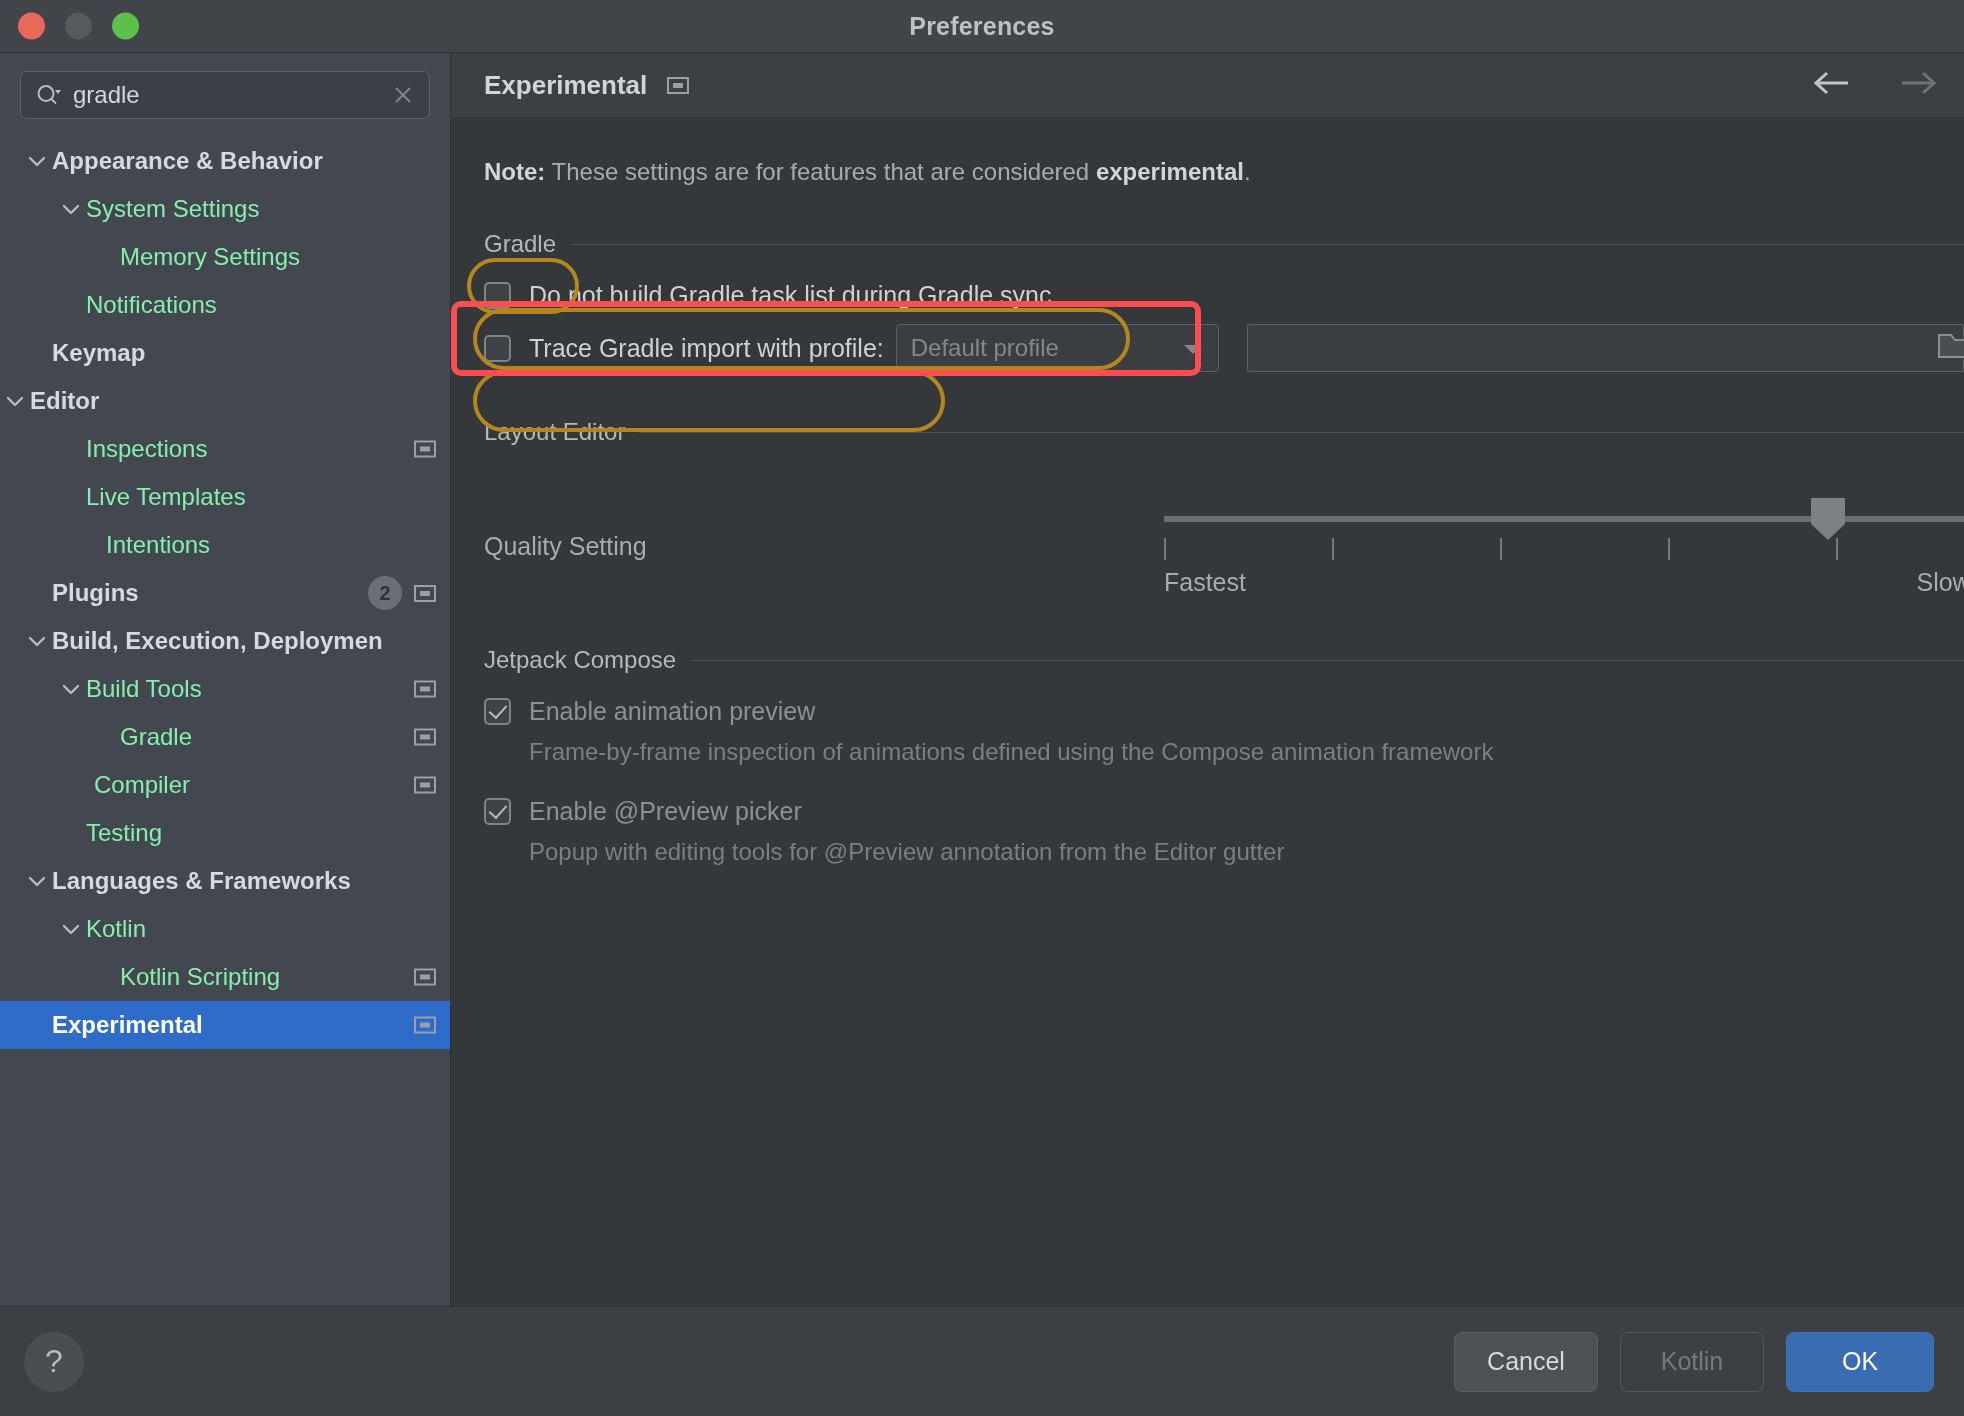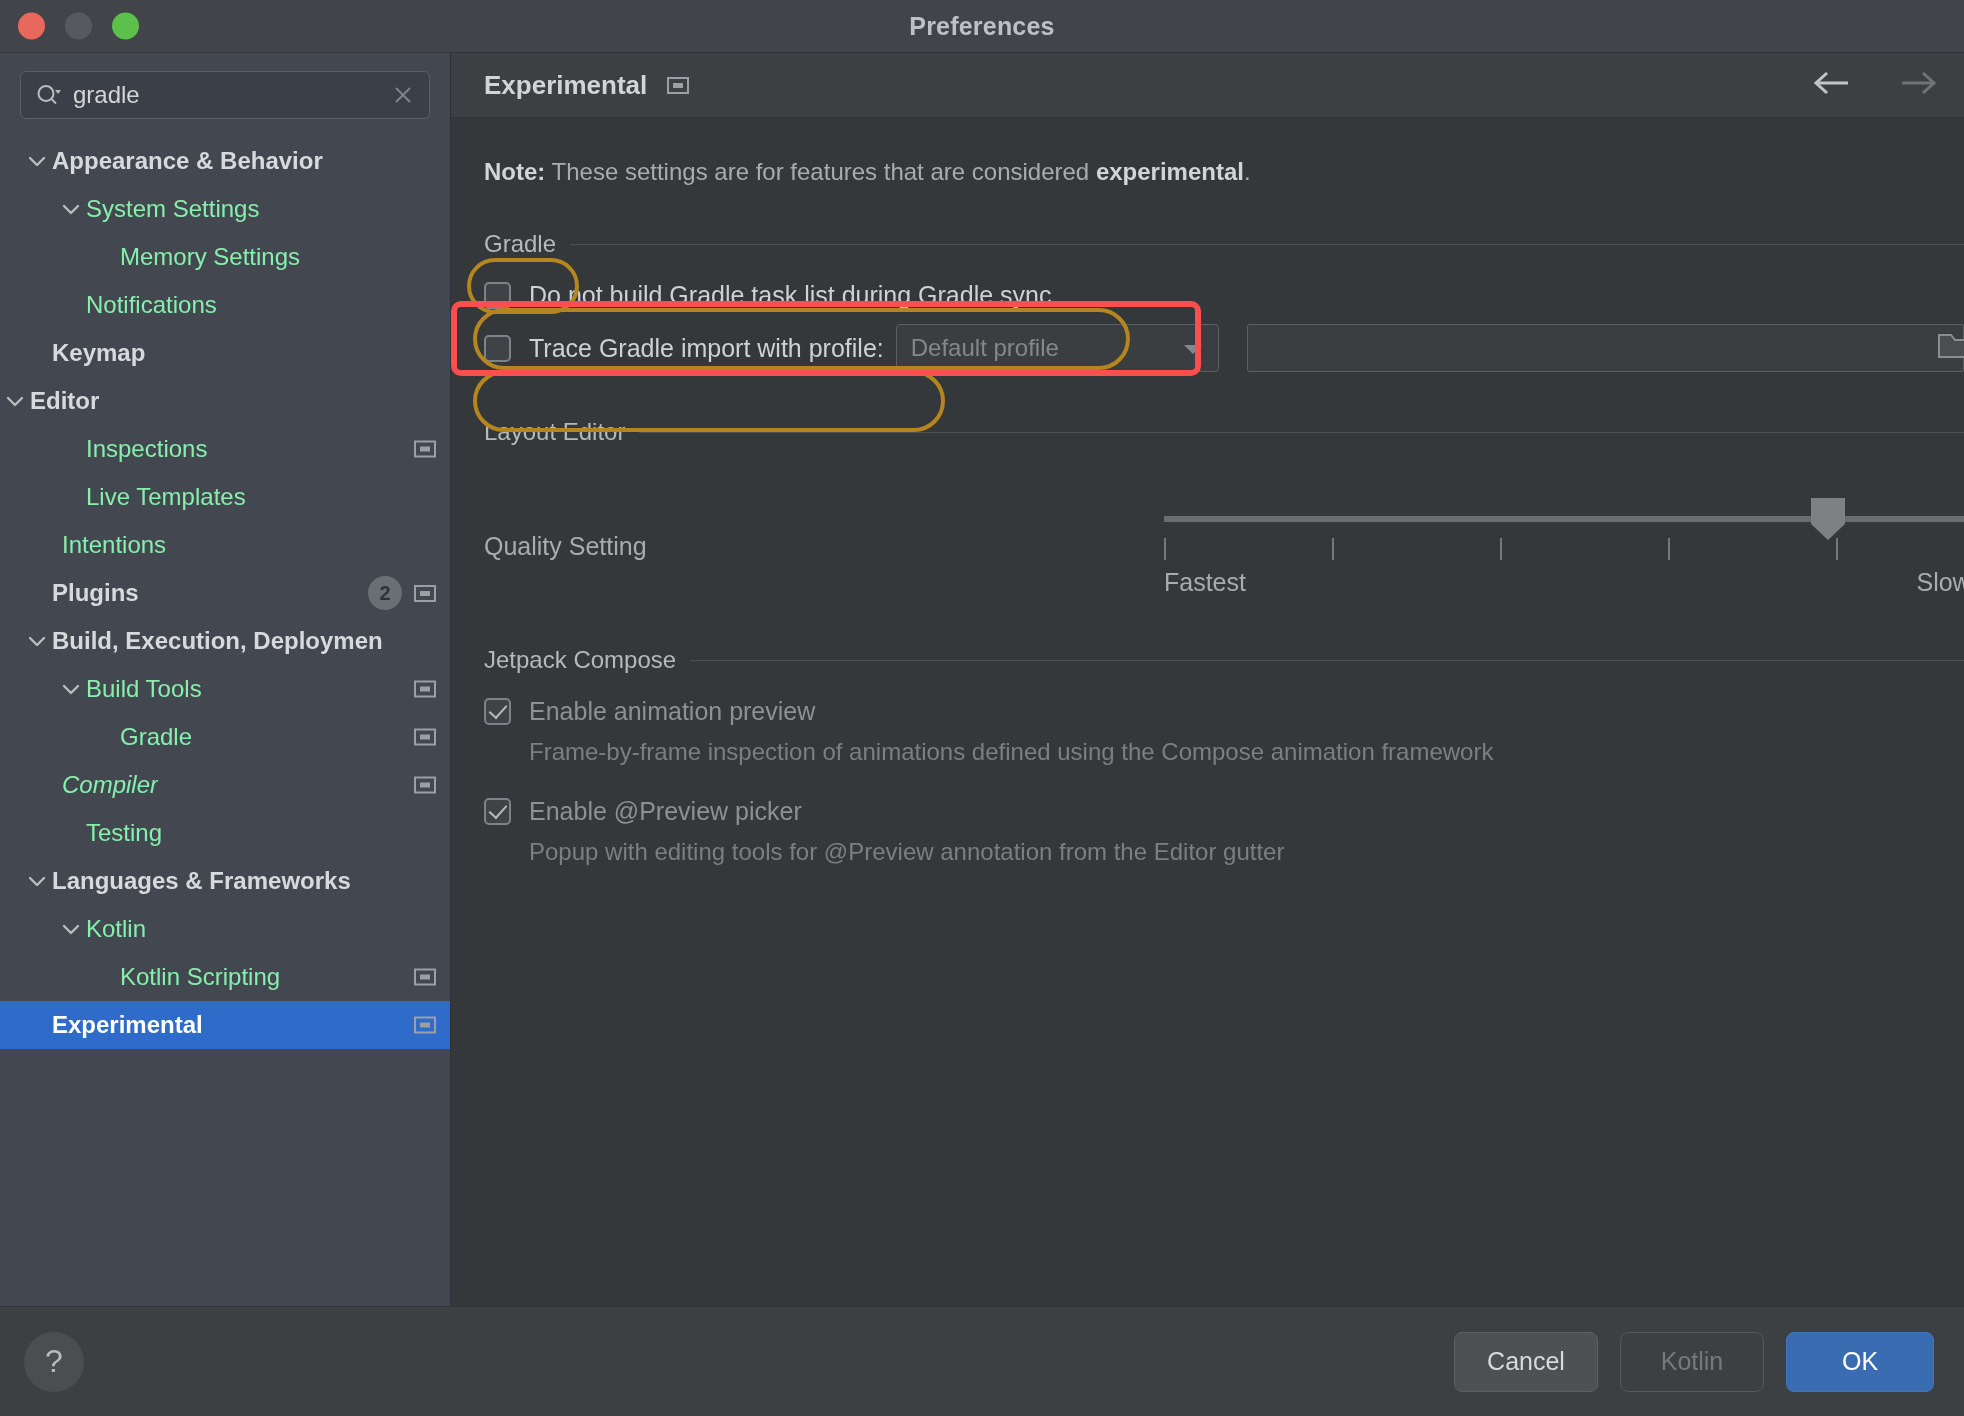--- a/index.html
+++ b/index.html
@@ -293,21 +293,21 @@
             <span class="row-right">
               <span class="mini-win">
                 <i></i>
               </span>
             </span>
           </div>
           <div class="tree-row" style="padding-left: 56px;">
             <span class="chev-slot"></span>
             <span class="tree-label">Live Templates</span>
           </div>
-          <div class="tree-row" style="padding-left: 32px;">
+          <div class="tree-row" style="padding-left: 44px; margin-left: 32px;">
             <span class="chev-slot"></span>
             <span class="tree-label">Intentions</span>
           </div>
           <div class="tree-row bold" style="padding-left: 22px;">
             <span class="chev-slot"></span>
             <span class="tree-label">Plugins</span>
             <span class="row-right">
               <span class="badge">2</span>
               <span class="mini-win">
                 <i></i>
@@ -337,21 +337,21 @@
           </div>
           <div class="tree-row" style="padding-left: 90px;">
             <span class="chev-slot"></span>
             <span class="tree-label">Gradle</span>
             <span class="row-right">
               <span class="mini-win">
                 <i></i>
               </span>
             </span>
           </div>
-          <div class="tree-row" style="padding-left: 32px; font-style: italic;">
+          <div class="tree-row" style="padding-left: 64px;">
             <span class="chev-slot"></span>
             <span class="tree-label">Compiler</span>
             <span class="row-right">
               <span class="mini-win">
                 <i></i>
               </span>
             </span>
           </div>
           <div class="tree-row" style="padding-left: 56px;">
             <span class="chev-slot"></span>

